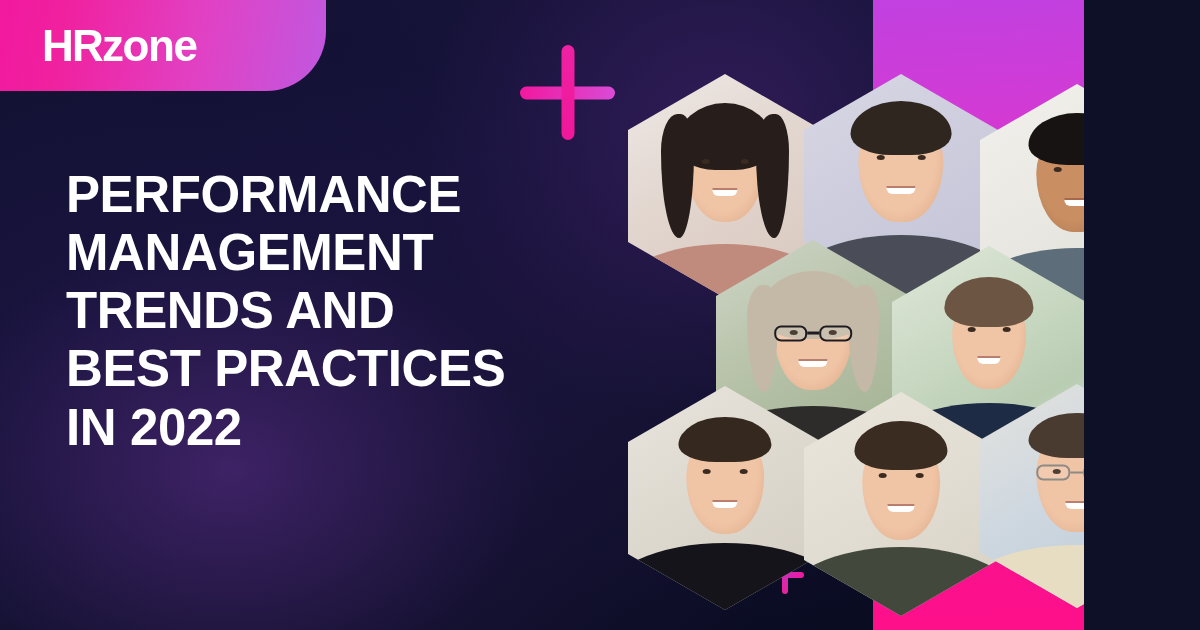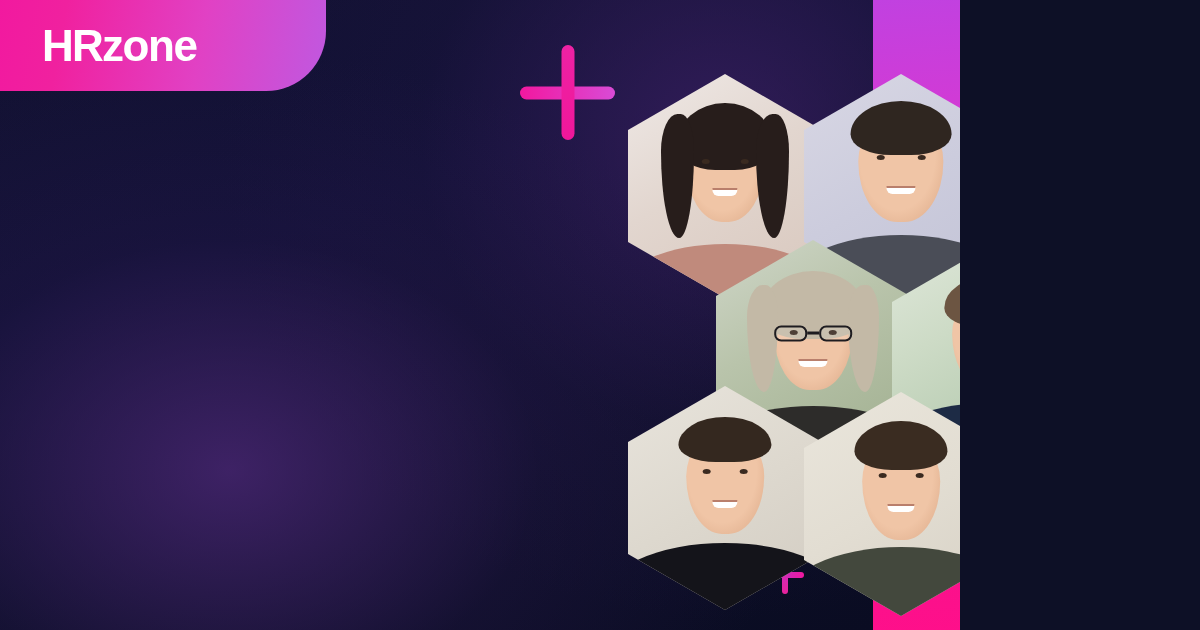--- a/index.html
+++ b/index.html
@@ -5,21 +5,21 @@
 <style>
   * { margin:0; padding:0; box-sizing:border-box; }
   html, body {
     width:1200px; height:630px; overflow:hidden;
     font-family:"Liberation Sans", sans-serif;
     background:#0d1026;
   }
 
   .canvas {
     position:relative;
-    width:960px; height:630px;
+    width:1084px; height:630px;
     overflow:hidden;
     background:#0d1026;
   }
 
   
   .bg-dark {
     position:absolute; left:0; top:0; width:873px; height:630px;
     background:
       radial-gradient(ellipse 560px 420px at 230px 470px, rgba(78,40,120,0.75) 0%, rgba(48,26,84,0.25) 55%, rgba(13,16,38,0) 100%),
       radial-gradient(ellipse 500px 480px at 720px 140px, rgba(64,33,104,0.70) 0%, rgba(36,22,70,0.20) 60%, rgba(13,16,38,0) 100%),
@@ -173,20 +173,25 @@
 
 <div class="canvas">
 
   <div class="bg-dark"></div>
   <div class="bg-pink"></div>
 
   <div class="logo-banner">
     <div class="logo-text"><span class="logo-hr">HR</span><span class="logo-zone">zone</span></div>
   </div>
 
+  <h1 class="headline">PERFORMANCE
+MANAGEMENT
+TRENDS AND
+BEST PRACTICES
+IN 2022</h1>
 
   <div class="plus plus-large">
     <span class="h"></span>
     <span class="v"></span>
   </div>
   <div class="plus plus-white">
     <span class="h"></span>
     <span class="v"></span>
   </div>
   <div class="plus plus-small">

